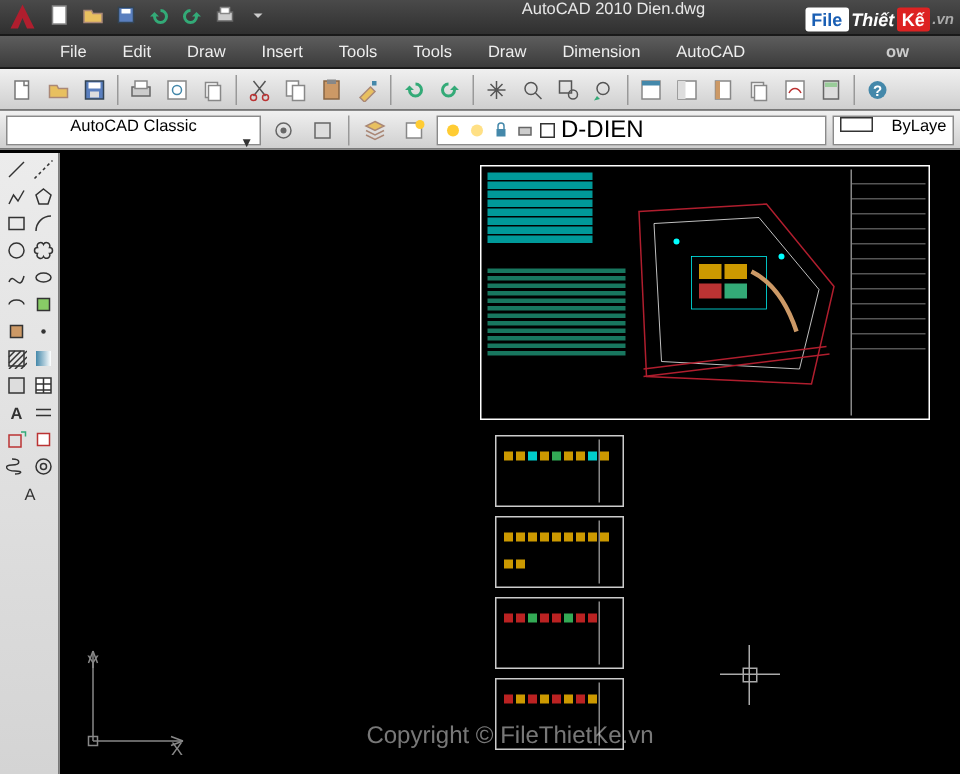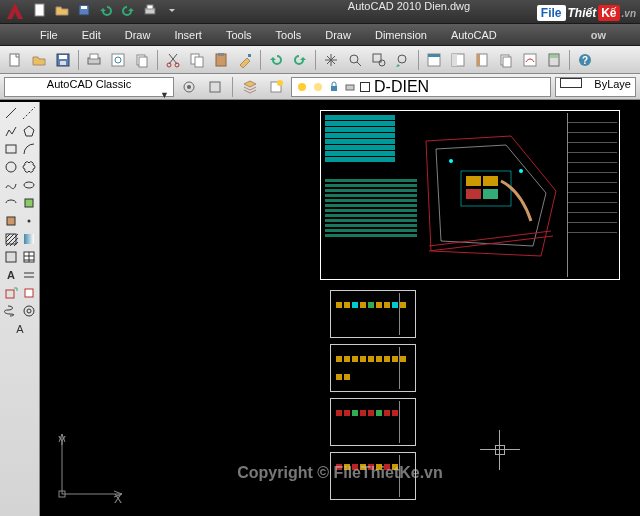--- a/index.html
+++ b/index.html
@@ -68,21 +68,21 @@
 
 .sheets { position:absolute; left:290px; top:188px; width:90px; }
 .sheet { width:86px; height:48px; border:1px solid #ccc; margin-bottom:6px; position:relative; background:#000; }
 .sheet .bits{position:absolute; inset:4px;}
 .sheet .bits span{display:inline-block;width:6px;height:6px;background:#c90;margin:1px;}
 .sheet .bits span.r{background:#b22;}
 .sheet .bits span.c{background:#0cc;}
 .sheet .bits span.g{background:#3a5;}
 .sheet .tb{position:absolute;right:2px;top:2px;bottom:2px;width:14px;border-left:1px solid #888;}
 
-.copyright { position:absolute; left:50%; bottom:34px; transform:translateX(-50%); color:rgba(200,200,200,.6); font-size:16px; font-weight:700; pointer-events:none;margin-top:44px; }
+.copyright { position:absolute; left:50%; bottom:16px; transform:translateX(-50%); color:rgba(200,200,200,.6); font-size:16px; font-weight:400; pointer-events:none;margin-top:44px; }
 
 svg { display:block; }
 </style>
 </head>
 <body>
 
 <div class="titlebar">
   <div class="app-logo">
     <svg viewBox="0 0 20 20">
         <path d="M2 18 L10 2 L18 18 L13 18 L10 11 L7 18 Z" fill="#b01e2e"></path>

